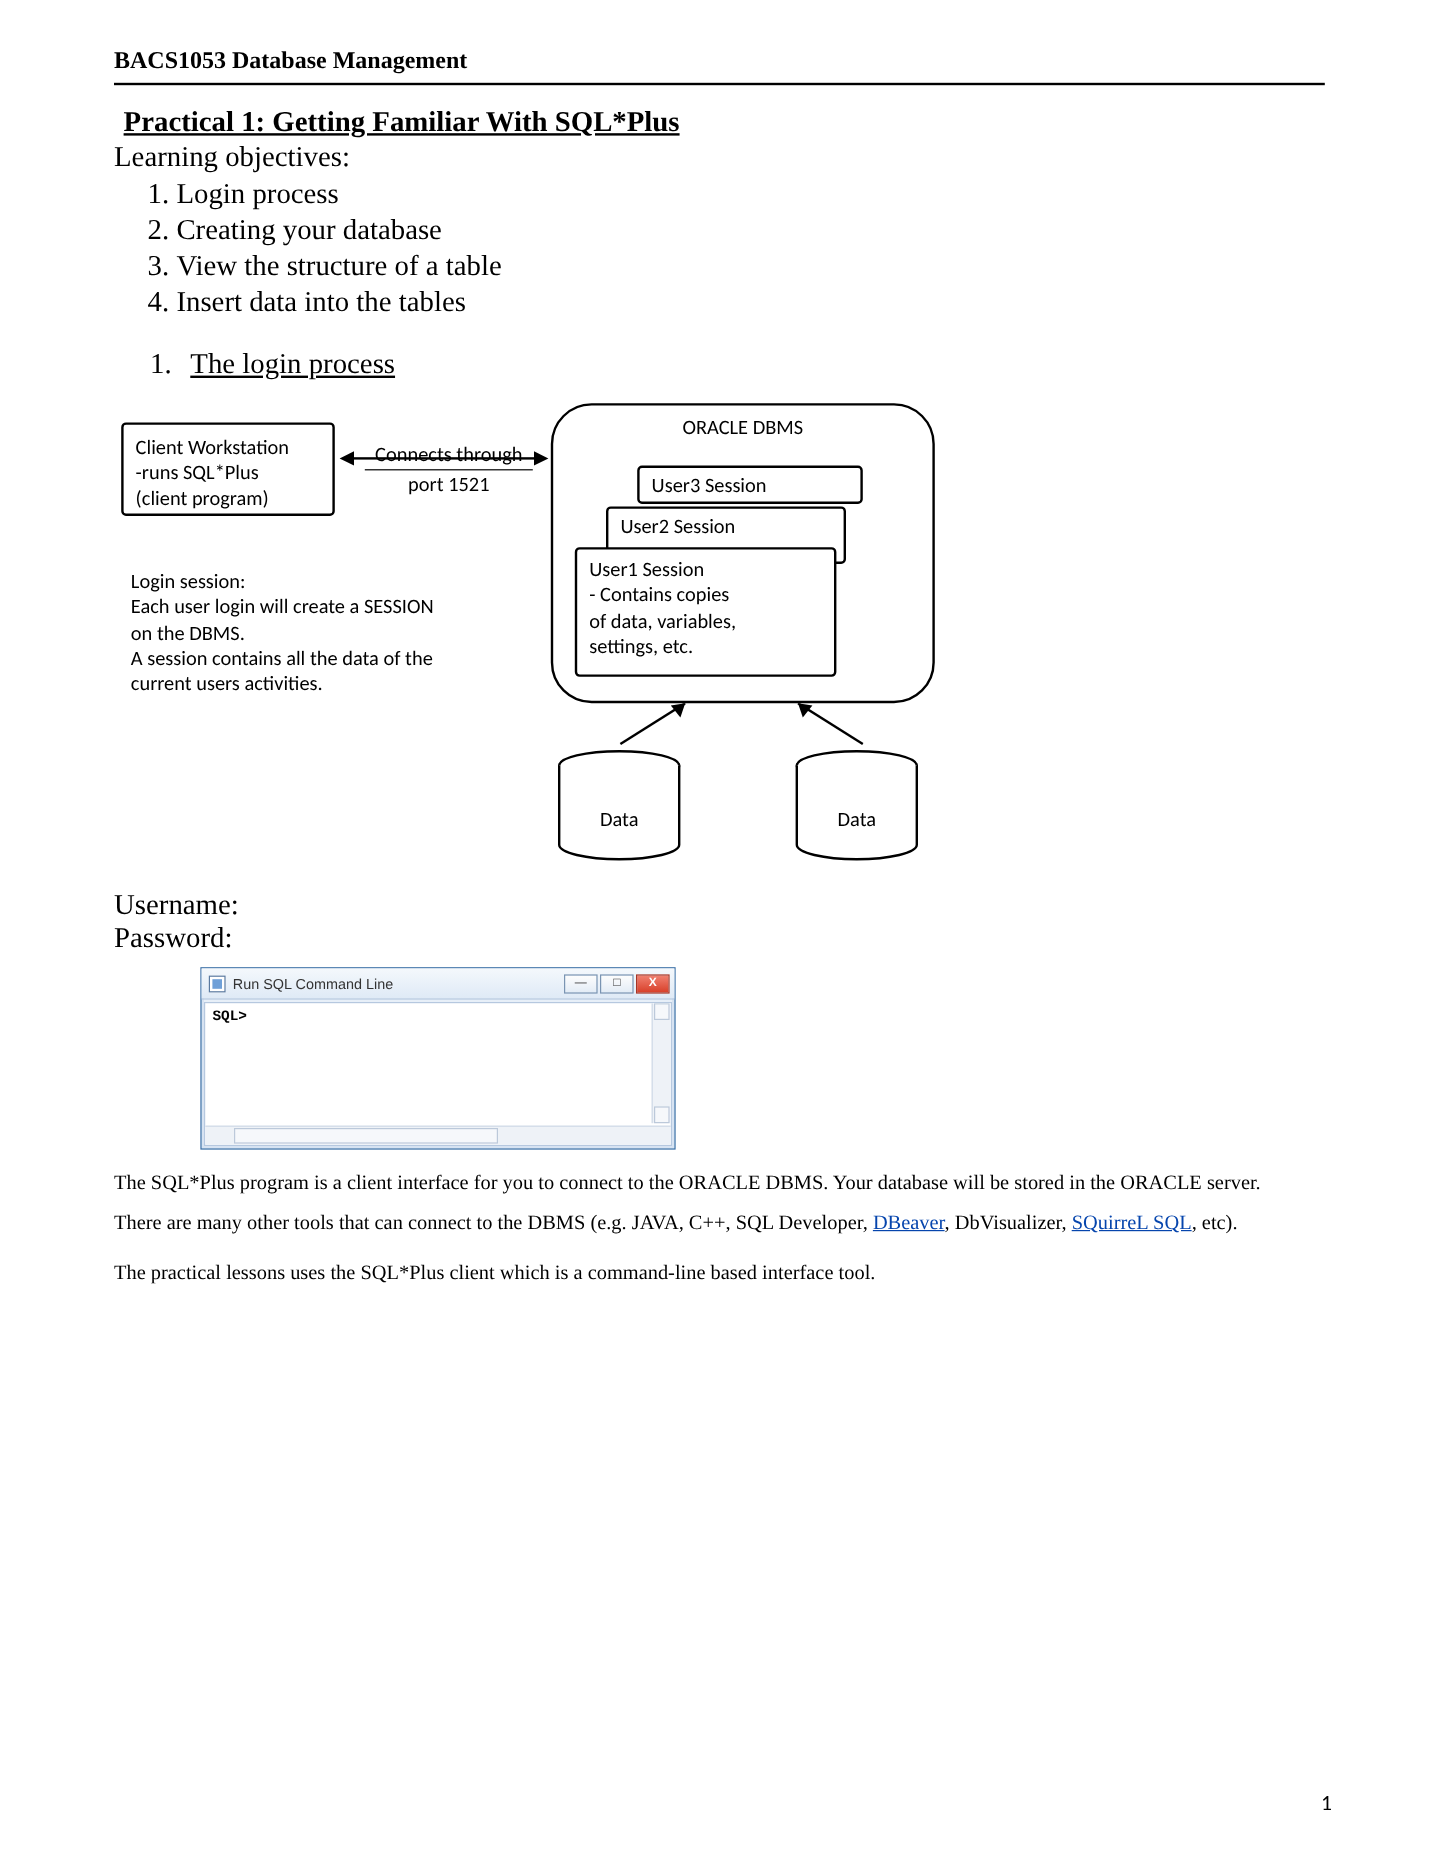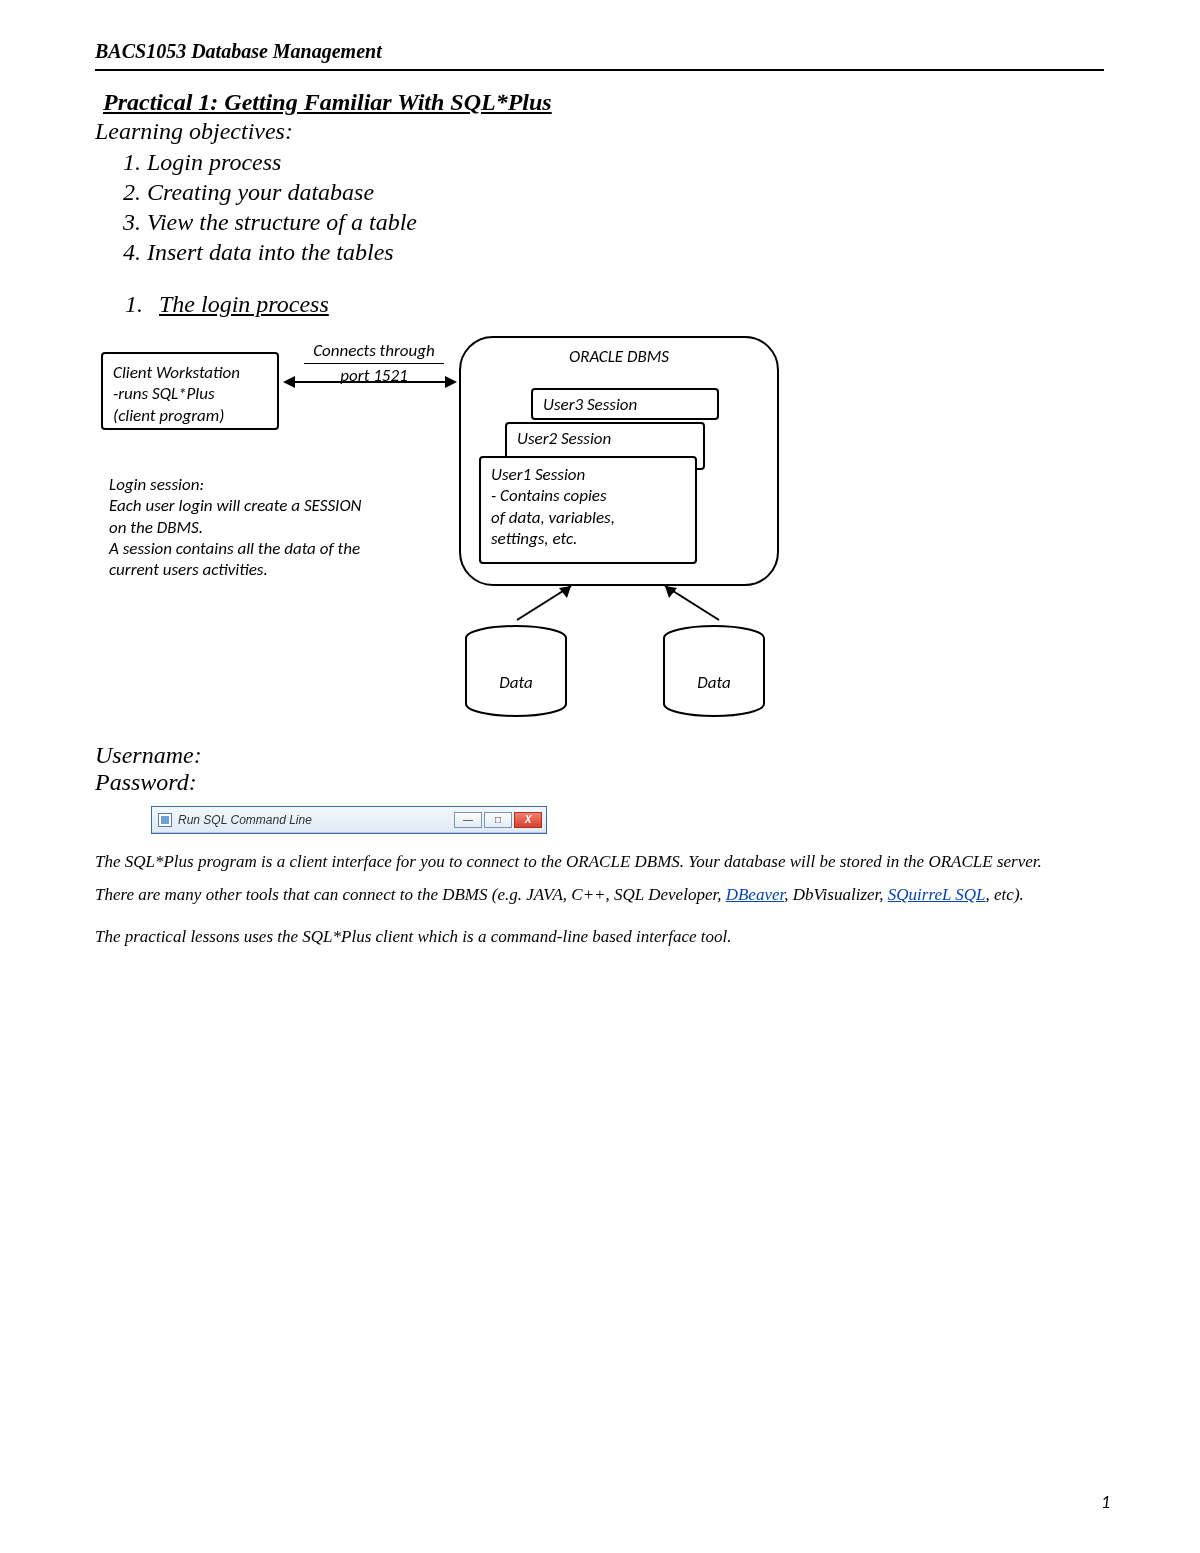--- a/index.html
+++ b/index.html
@@ -8,21 +8,20 @@
     background: #fff;
     font-family: "Times New Roman", Times, serif;
     color: #000;
     width: 1200px;
   }
   .page {
     width: 1200px;
     min-height: 1553px;
     padding: 40px 96px 40px 95px;
     position: relative;
-    font-style: italic;
   }
   .course-header {
     font-weight: bold;
     font-size: 20px;
     padding-bottom: 6px;
     border-bottom: 2.5px solid #000;
     margin-bottom: 18px;
   }
   .title {
     font-size: 24px;
@@ -105,21 +104,21 @@
 
   
   .creds {
     font-size: 24px;
     margin: 6px 0 6px 0;
   }
 
   
   .sql-window {
     width: 396px;
-    margin: 10px 0 18px 56px;
+    margin: 10px 0 18px 72px;
     border: 1px solid #3a6ea5;
     background: #e7eff8;
     box-shadow: 0 0 0 2px #d7e3f2 inset;
     font-family: "Segoe UI", Tahoma, sans-serif;
   }
   .sql-titlebar {
     height: 26px;
     background: linear-gradient(#f4f8fc, #dfeaf6);
     border-bottom: 1px solid #b6c8df;
     display: flex; align-items: center; justify-content: space-between;
@@ -220,21 +219,21 @@
     <div class="dbox" style="left:0; top:16px; width:178px; height:78px;">
       <div>Client Workstation</div>
       <div>-runs SQL*Plus</div>
       <div>(client program)</div>
     </div>
 
     <div class="arrow-head arrow-left" style="left:182px; top:40px;"></div>
     <div class="arrow-line" style="left:194px; top:45px; width:150px; height:2px;"></div>
     <div class="arrow-head arrow-right" style="left:344px; top:40px;"></div>
 
-    <div class="dlabel" style="left:198px; top:4px; width:150px; text-align:center;">
+    <div class="dlabel" style="left:198px; top:32px; width:150px; text-align:center;">
       <span>Connects through</span><br>
       <span style="border-top:1px solid #000; display:inline-block; width:140px; margin-top:2px; padding-top:1px;">port 1521</span>
     </div>
 
     <div class="big-container" style="left:358px; top:0; width:320px; height:250px;"></div>
     <div class="dlabel" style="left:358px; top:10px; width:320px; text-align:center;">ORACLE DBMS</div>
 
     <div class="dbox" style="left:430px; top:52px; width:188px; height:32px; padding:4px 10px;">
       <span>User3 Session</span>
     </div>
@@ -292,20 +291,30 @@
       <div class="left">
         <span class="sql-icon"></span>
         <span>Run SQL Command Line</span>
       </div>
       <div class="win-buttons">
         <div class="win-btn">—</div>
         <div class="win-btn">□</div>
         <div class="win-btn close">X</div>
       </div>
     </div>
+    <div class="sql-body">
+      <span>SQL&gt;</span>
+      <div class="sql-vscroll">
+        <div class="thumb-up"></div>
+        <div class="thumb-dn"></div>
+      </div>
+      <div class="sql-hscroll">
+        <div class="hthumb"></div>
+      </div>
+    </div>
   </div>
 
   <div class="para">The SQL*Plus program is a client interface for you to connect to the ORACLE DBMS. Your database will be stored in the ORACLE server.</div>
   <div class="para" style="margin-top:12px;">
     <span>There are many other tools that can connect to the DBMS (e.g. JAVA, C++, SQL Developer, </span><a class="doc-link" href="#">DBeaver</a><span>, DbVisualizer, </span><a class="doc-link" href="#">SQuirreL SQL</a><span>, etc).</span>
   </div>
   <div class="para" style="margin-top:22px;">The practical lessons uses the SQL*Plus client which is a command-line based interface tool.</div>
 
   <div class="page-num">1</div>
 </div>

